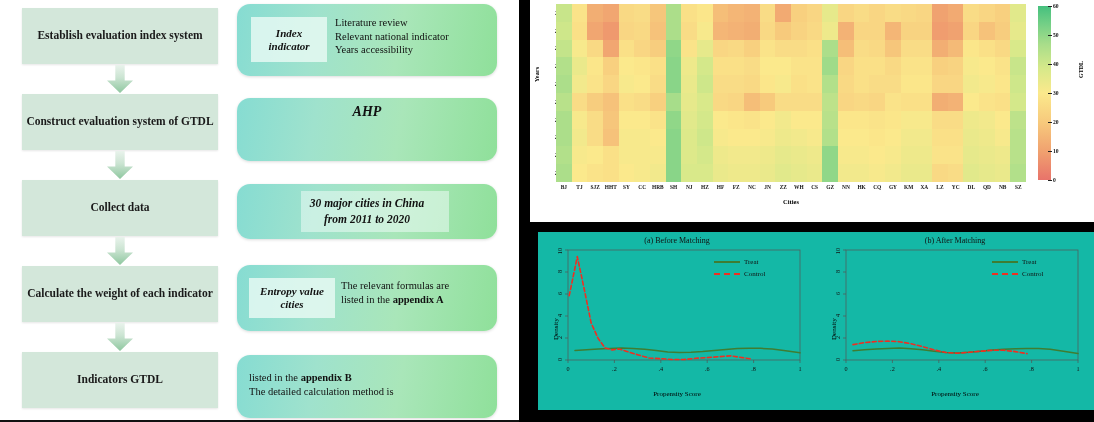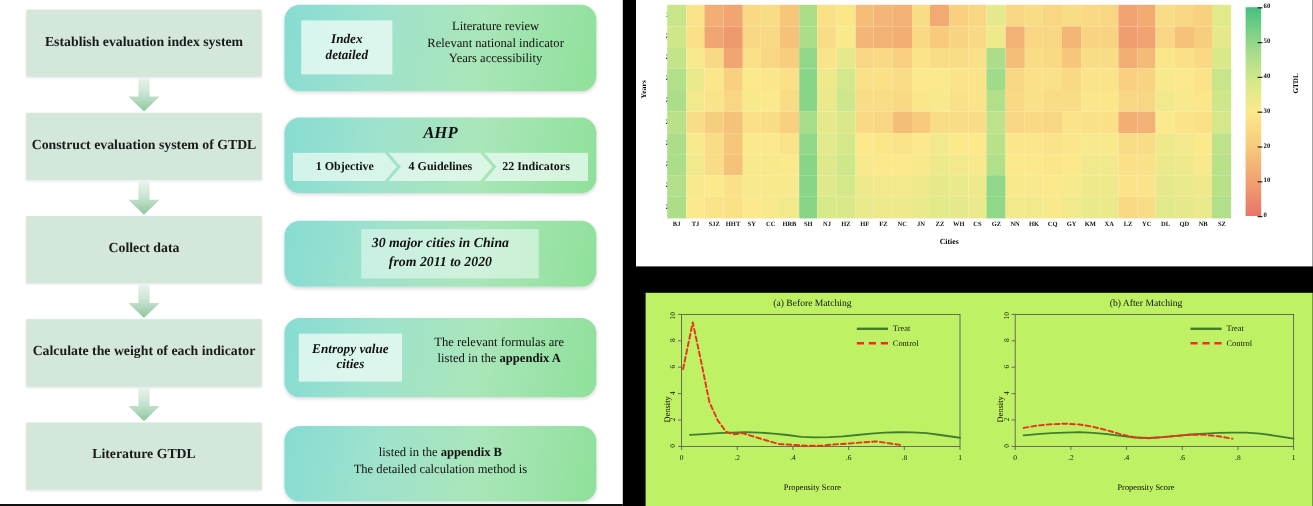--- a/index.html
+++ b/index.html
@@ -35,21 +35,21 @@
   .rb-gap-b{height:23px;}
   .rb-gap-c{height:26px;}
   .rb-gap-d{height:24px;}
 
   .tag{position:absolute;background:rgba(233,250,244,.82);display:flex;flex-direction:column;
     align-items:center;justify-content:center;font-style:italic;font-weight:bold;
     font-size:11px;color:#111;line-height:1.15;text-align:center;}
   .tag.t1{left:14px;top:13px;width:76px;height:45px;}
   .tag.t4{left:12px;top:13px;width:86px;height:40px;}
 
-  .rtext{position:absolute;font-size:10.5px;color:#111;text-align:center;line-height:1.3;}
+  .rtext{position:absolute;font-size:10.5px;color:#111;line-height:1.3;}
   .rtext.x1{left:98px;top:12px;width:156px;}
   .rtext.x4{left:104px;top:14px;width:150px;}
   .rtext.x5{left:12px;top:16px;width:236px;}
   .rtext b{font-weight:bold;}
 
   .ahp-title{position:absolute;left:0;top:6px;width:100%;text-align:center;
     font-style:italic;font-weight:bold;font-size:14px;color:#111;}
   .chev-row{position:absolute;left:7px;top:29px;width:246px;height:24px;display:flex;}
   .chev{flex:1;background:rgba(238,252,245,.72);display:flex;align-items:center;
     justify-content:center;font-weight:bold;font-size:10px;color:#111;
@@ -82,21 +82,21 @@
   .cbar{position:absolute;left:508px;top:6px;width:13px;height:174px;
     background:linear-gradient(to top,#e8736a 0%,#f0a06f 16%,#f7c97c 33%,#fbe98c 50%,
       #d7e98a 64%,#a8dd8a 78%,#72cf86 90%,#45c07e 100%);}
   .cbar-ticks{position:absolute;left:523px;top:0px;width:30px;height:186px;}
   .cbar-ticks span{position:absolute;font-size:5.6px;font-weight:bold;color:#111;}
   .cbar-ticks span:before{content:"";position:absolute;left:-5px;top:3px;width:4px;height:1px;background:#222;}
   .cbar-lab{position:absolute;left:548px;top:78px;font-size:6px;font-weight:bold;
     transform:rotate(-90deg);transform-origin:left top;}
 
   
-  .dn-panel{position:absolute;left:538px;top:244px;width:556px;height:178px;background:#bef264;}
+  .dn-panel{position:absolute;left:538px;top:232px;width:556px;height:178px;background:#14b8a6;}
   .dn-half{position:absolute;top:0;width:278px;height:178px;}
   .dn-half.a{left:0;}
   .dn-half.b{left:278px;}
   .dn-title{position:absolute;left:0;top:4px;width:100%;text-align:center;
     font-size:8px;color:#111;}
   .dn-ylab{position:absolute;left:14px;top:108px;font-size:7px;
     transform:rotate(-90deg);transform-origin:left top;}
   .dn-xlab{position:absolute;left:0;top:158px;width:100%;text-align:center;font-size:7px;}
   .lg{position:absolute;font-size:7px;color:#111;}
 </style>
@@ -126,47 +126,42 @@
       <div class="arrow-wrap">
           <div class="arrow"></div>
         </div>
       <div class="step-box">
           <span>Calculate the weight of each indicator</span>
         </div>
       <div class="arrow-wrap">
           <div class="arrow"></div>
         </div>
       <div class="step-box">
-          <span>Literature GTDL</span>
+          <span>Indicators GTDL</span>
         </div>
     </div>
 
     <div class="fc-col-b">
 
       <div class="rbox r1">
         <div class="tag t1">
           <span>Index</span>
-          <span>detailed</span>
+          <span>indicator</span>
         </div>
         <div class="rtext x1">
           <div>Literature review</div>
           <div>Relevant national indicator</div>
           <div>Years accessibility</div>
         </div>
       </div>
 
       <div class="rb-gap-a"></div>
 
       <div class="rbox r2">
         <div class="ahp-title">AHP</div>
-        <div class="chev-row">
-          <div class="chev">1 Objective</div>
-          <div class="chev">4 Guidelines</div>
-          <div class="chev">22 Indicators</div>
-        </div>
       </div>
 
       <div class="rb-gap-b"></div>
 
       <div class="rbox r3">
         <div class="cities-plate"></div>
         <div class="cities-txt">
           <div>30 major cities in China</div>
           <div>from 2011 to 2020</div>
         </div>

